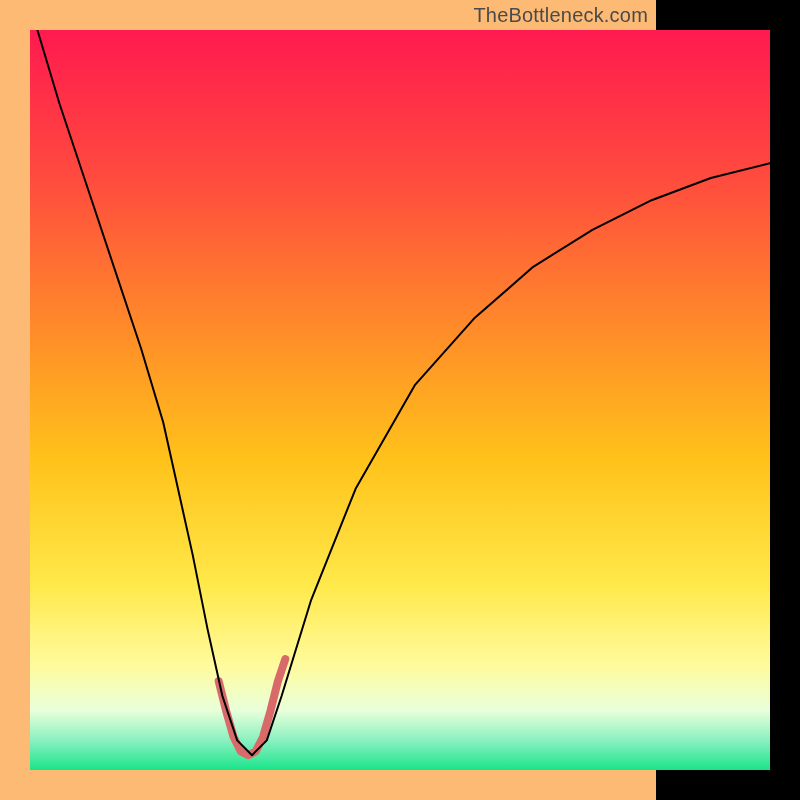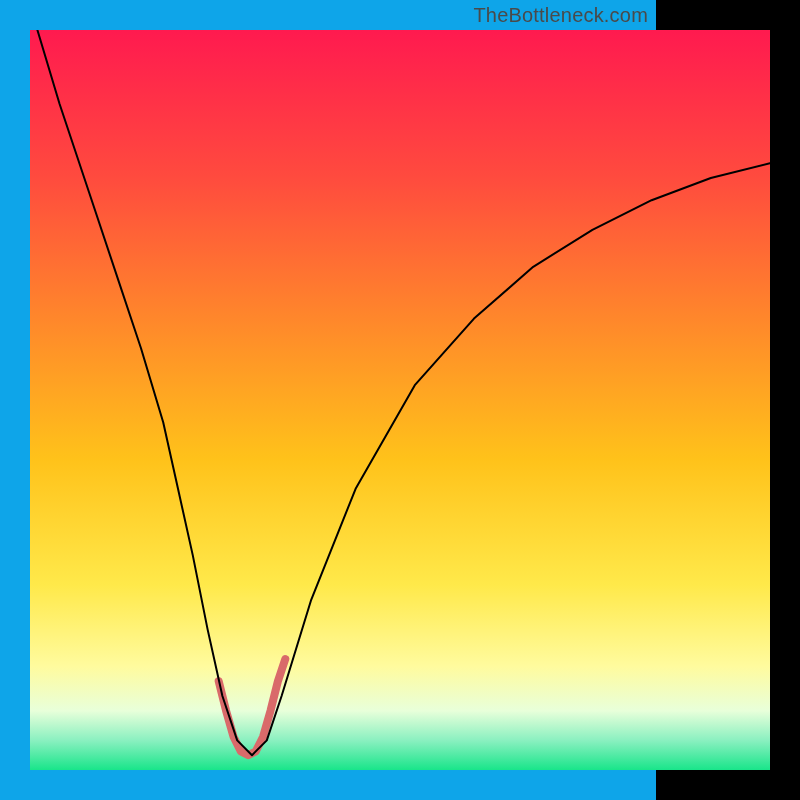--- a/index.html
+++ b/index.html
@@ -10,21 +10,21 @@
     position: relative;
     font-family: Arial, sans-serif;
     overflow: hidden;
   }
   .frame {
     position: absolute;
     top: 0;
     left: 0;
     width: 656px;
     height: 800px;
-    background: #0ea5e9;
+    background: #fdba74;
   }
   .plot-area {
     position: absolute;
     top: 30px;
     left: 30px;
     width: 740px;
     height: 740px;
     overflow: hidden;
   }
   .watermark {

